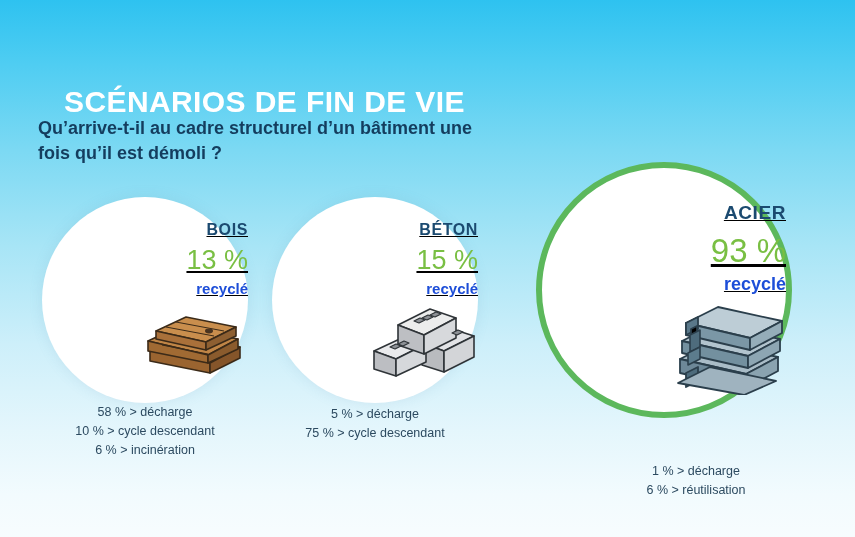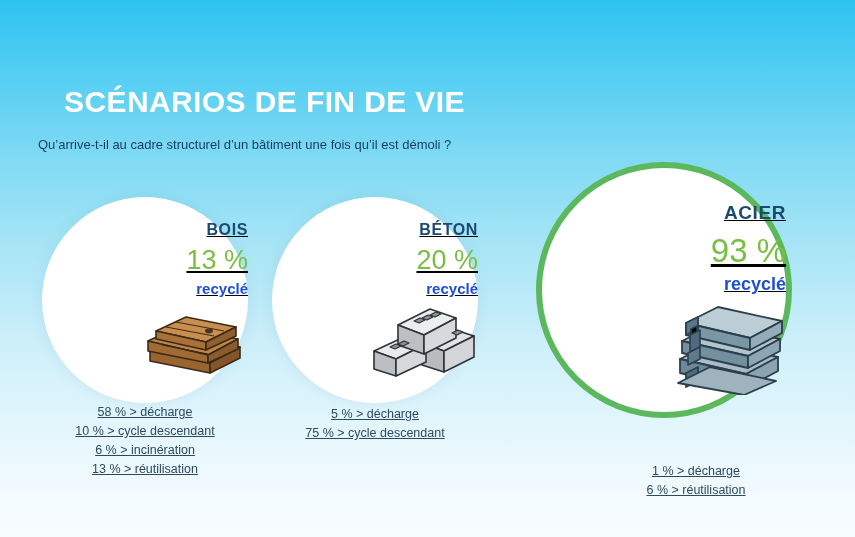--- a/index.html
+++ b/index.html
@@ -30,24 +30,24 @@
     position:absolute;
     left:64px; top:85px;
     font-size:30px;
     font-weight:bold;
     color:#ffffff;
     letter-spacing:0.4px;
     white-space:nowrap;
   }
   #subtitle {
     position:absolute;
-    left:38px; top:136px;
+    left:38px; top:116px;
     width:470px;
-    font-size:13px;
-    font-weight:normal;
+    font-size:18px;
+    font-weight:bold;
     line-height:1.38;
     color:#143d5e;
   }
 
   
   .material { position:absolute; }
   .circle {
     position:absolute;
     border-radius:50%;
     background:#ffffff;
@@ -99,21 +99,20 @@
   .big   .icon-wrap { margin-bottom:32px; }
 
   
   .stats {
     position:absolute;
     text-align:center;
     color:#2c4a60;
     font-size:12.5px;
     line-height:1.52;
     white-space:nowrap;
-    text-decoration:underline;
   }
   .stats div { }
 </style>
 </head>
 <body>
 
 <div id="infographic">
 
   <div id="title">SCÉNARIOS DE FIN DE VIE</div>
   <div id="subtitle">Qu’arrive-t-il au cadre structurel d’un bâtiment une fois qu’il est démoli ?</div>
@@ -146,29 +145,28 @@
             </g>
             <ellipse cx="73" cy="26" rx="4" ry="2.4" fill="#4a3420"></ellipse>
           </svg>
         </div>
       </div>
     </div>
     <div class="stats" style="left:45px; top:403px; width:200px;">
       <div>58 % &gt; décharge</div>
       <div>10 % &gt; cycle descendant</div>
       <div>6 % &gt; incinération</div>
-      <div>13 % &gt; réutilisation</div>
     </div>
   </div>
 
   <div class="material">
     <div class="circle small" style="left:272px; top:197px; width:206px; height:206px;">
       <div class="circle-inner">
         <div class="mat-name">BÉTON</div>
-        <div class="mat-pct">20 %</div>
+        <div class="mat-pct">15 %</div>
         <div class="mat-recy">recyclé</div>
         <div class="icon-wrap">
           <svg width="110" height="78" viewBox="0 0 110 78">
             <g stroke="#2f3438" stroke-width="1.6" stroke-linejoin="round">
 
               <polygon points="54,44 84,30 106,37 76,52" fill="#e2e3e6"></polygon>
               <polygon points="54,44 54,66 76,73 76,52" fill="#b9bbbf"></polygon>
               <polygon points="76,52 76,73 106,58 106,37" fill="#d3d5d8"></polygon>
 
               <polygon points="6,52 36,38 58,45 28,60" fill="#e9eaec"></polygon>

